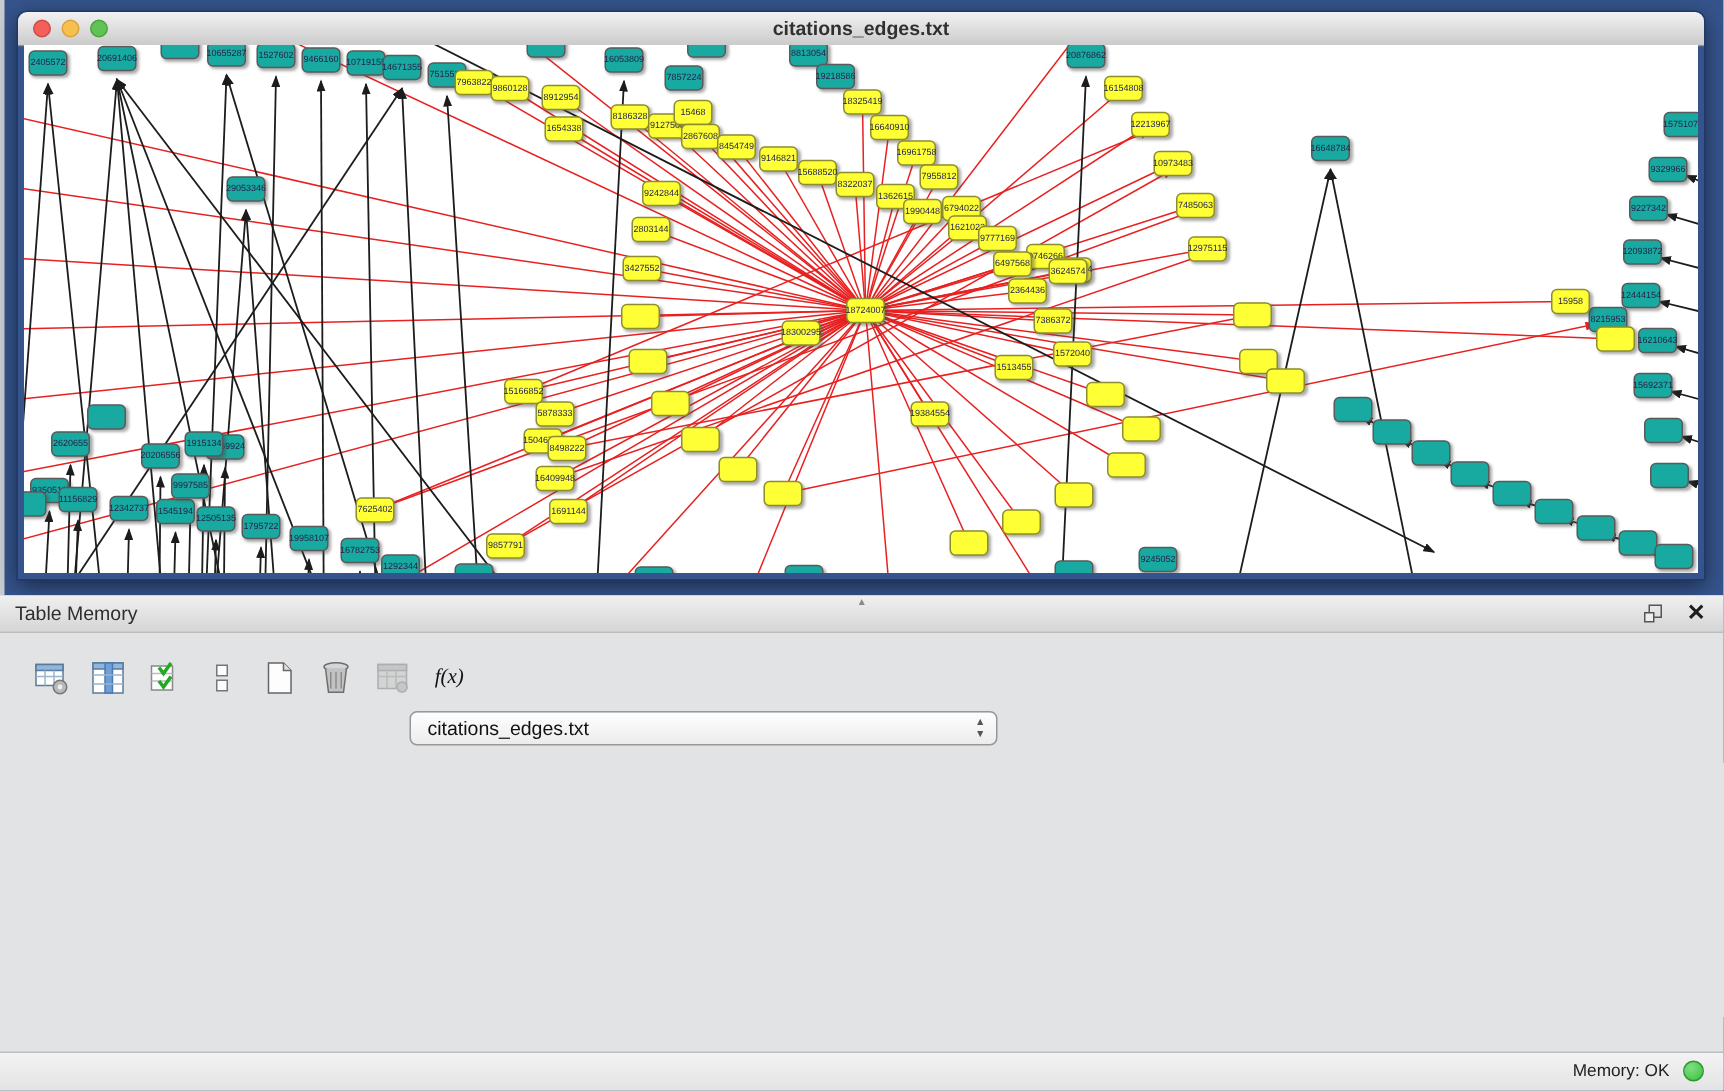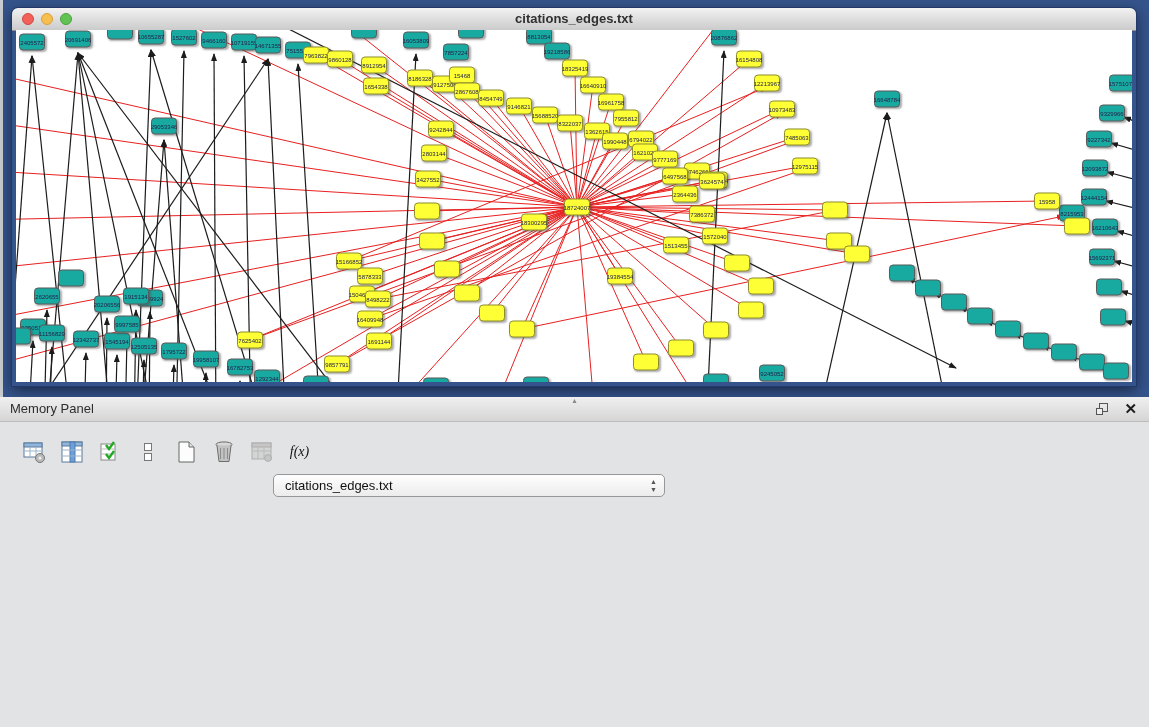--- a/index.html
+++ b/index.html
@@ -341,21 +341,21 @@
           <div class="node y" style="left: 1031px; top: 171px;">15958</div>
           <div class="node y" style="left: 1061px; top: 196px;"></div>
           <div class="node y center" style="left: 561px; top: 177px;">18724007</div>
         </div>
     </div>
   </div>
 
   <div class="table-panel">
     <div class="panel-header">
       <span class="collapse-caret">▴</span>
-      <span class="panel-title">Memory Panel</span>
+      <span class="panel-title">Table Memory</span>
       <span class="float-btn">
         <svg width="14" height="14" viewBox="0 0 14 14">
           <rect x="4.5" y="1.5" width="8" height="8" fill="none" stroke="#555" stroke-width="1"></rect>
           <rect x="1.5" y="6.5" width="6" height="6" fill="#eee" stroke="#555" stroke-width="1"></rect>
         </svg>
       </span>
       <span class="close-btn">✕</span>
     </div>
 
     <div class="toolbar">
@@ -416,14 +416,18 @@
       </div>
       <div class="combo">
         <span>citations_edges.txt</span>
         <span class="stepper">
             <span>▲</span>
             <span>▼</span>
           </span>
       </div>
     </div>
 
+    <div class="statusbar">
+      <span class="memory-label">Memory: OK</span>
+      <span class="memory-dot"></span>
+    </div>
   </div>
 </div>
 
 </body></html>

